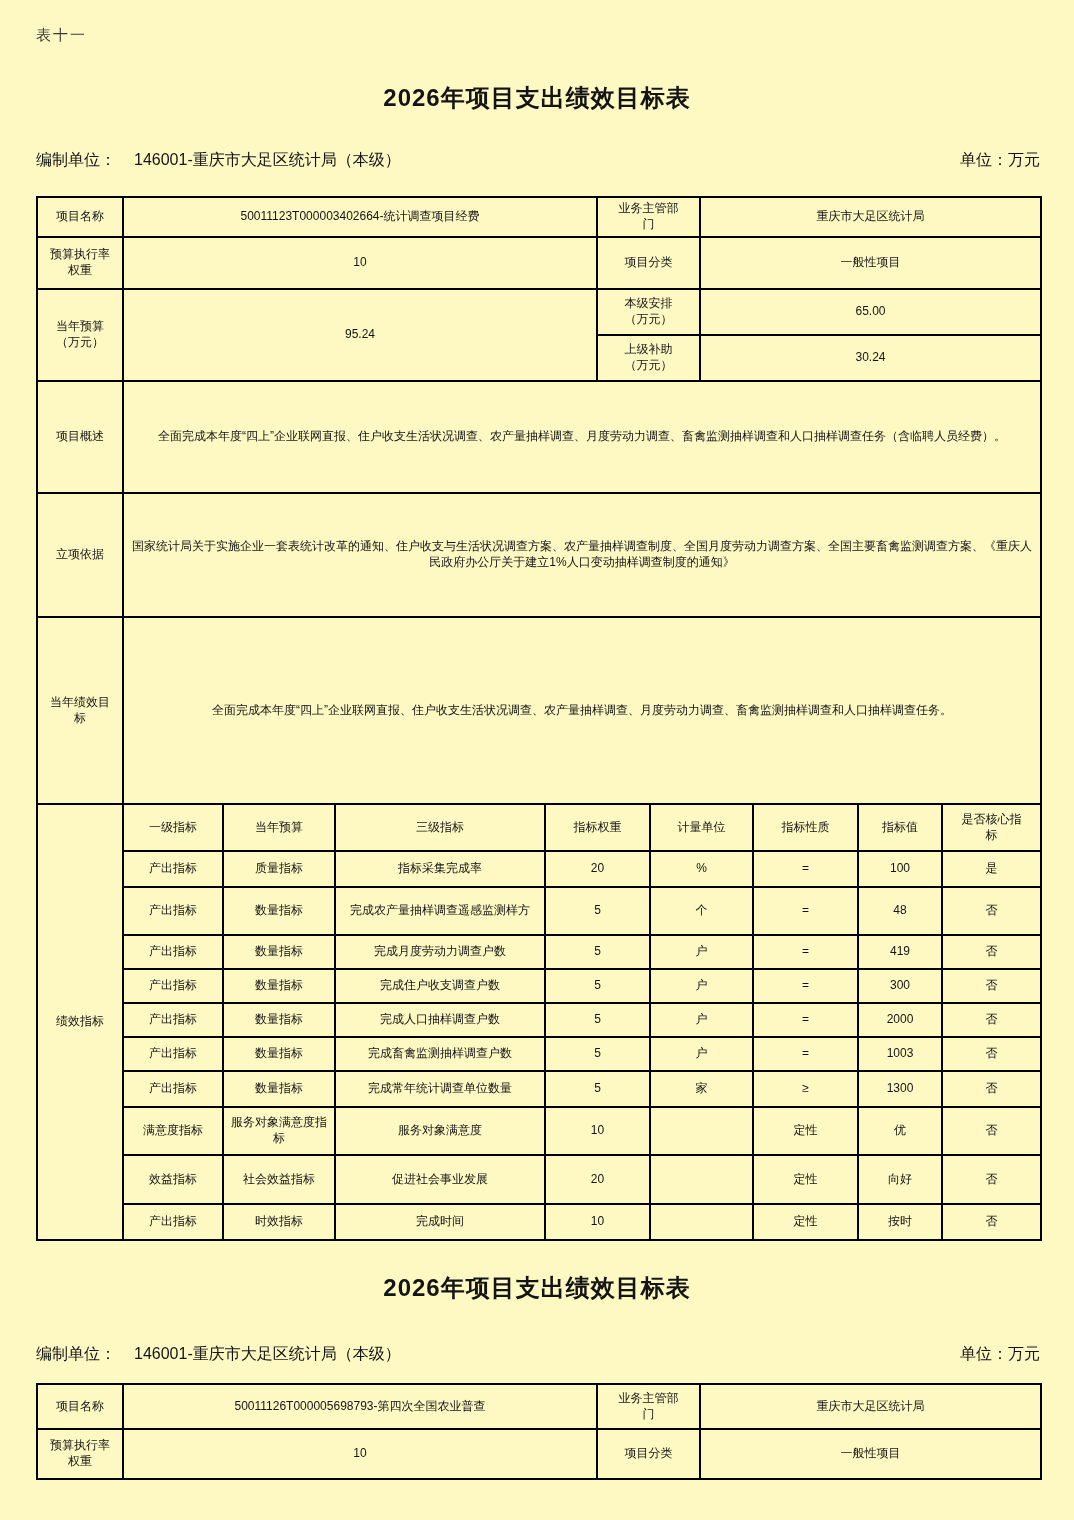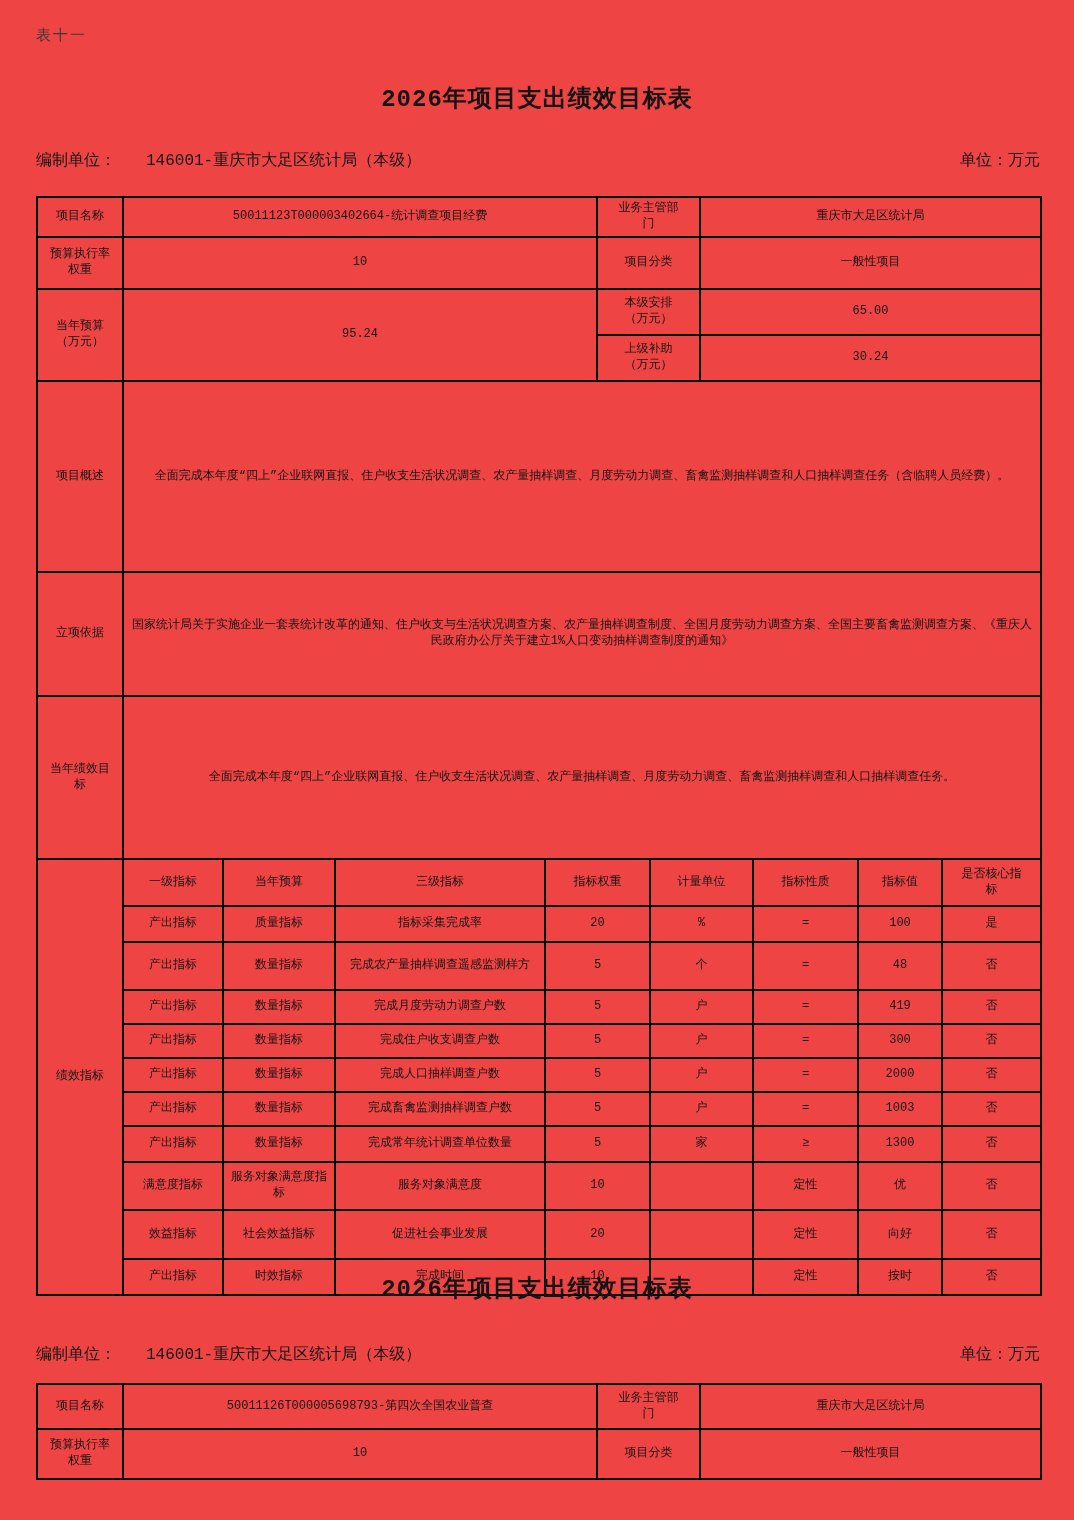--- a/index.html
+++ b/index.html
@@ -1,41 +1,41 @@
 <!DOCTYPE html>
 <html><head>
 <meta charset="utf-8">
 <style>
   html,body{margin:0;padding:0;background:#888;}
   .page{
     position:relative;
     width:1074px;height:1520px;
-    background:#ef4444;
-    font-family:Liberation Mono, monospace;
+    background:#fef9c3;
+    font-family:Liberation Sans, sans-serif;
     color:#141414;
     overflow:hidden;
   }
   .corner-tag{
     position:absolute;top:26px;left:36px;
     font-size:15px;color:#3a3a3a;letter-spacing:2px;
   }
   .doc-title{
     position:absolute;left:0;width:1074px;text-align:center;
     font-size:24px;font-weight:bold;letter-spacing:1px;
   }
   #title1{top:82px;}
   #title2{top:1272px;}
   .meta-line{
     position:absolute;left:36px;width:1004px;
     display:flex;justify-content:space-between;align-items:baseline;
     font-size:16px;
   }
   #meta1{top:150px;}
   #meta2{top:1344px;}
-  .meta-left .mv{margin-left:30px;}
+  .meta-left .mv{margin-left:18px;}
   table.sheet{
     position:absolute;left:36px;width:1004px;
     border-collapse:collapse;table-layout:fixed;
     font-size:12px;line-height:1.3;
   }
   #table1{top:196px;}
   #table2{top:1383px;}
   table.sheet td{
     border:2px solid #000;
     padding:2px 4px;
@@ -99,29 +99,29 @@
       <td rowspan="2" colspan="4" class="ctr">95.24</td>
       <td colspan="2" class="lbl">本级安排
 （万元）</td>
       <td colspan="4" class="ctr">65.00</td>
     </tr>
     <tr style="height:46px">
       <td colspan="2" class="lbl">上级补助
 （万元）</td>
       <td colspan="4" class="ctr">30.24</td>
     </tr>
-    <tr style="height:191px">
+    <tr style="height:112px">
       <td class="lbl">项目概述</td>
       <td colspan="10" class="lt">全面完成本年度“四上”企业联网直报、住户收支生活状况调查、农产量抽样调查、月度劳动力调查、畜禽监测抽样调查和人口抽样调查任务（含临聘人员经费）。</td>
     </tr>
     <tr style="height:124px">
       <td class="lbl">立项依据</td>
       <td colspan="10" class="lt">国家统计局关于实施企业一套表统计改革的通知、住户收支与生活状况调查方案、农产量抽样调查制度、全国月度劳动力调查方案、全国主要畜禽监测调查方案、《重庆人民政府办公厅关于建立1%人口变动抽样调查制度的通知》</td>
     </tr>
-    <tr style="height:163px">
+    <tr style="height:187px">
       <td class="lbl">当年绩效目
 标</td>
       <td colspan="10" class="lt">全面完成本年度“四上”企业联网直报、住户收支生活状况调查、农产量抽样调查、月度劳动力调查、畜禽监测抽样调查和人口抽样调查任务。</td>
     </tr>
     <tr style="height:47px">
       <td rowspan="11" class="lbl">绩效指标</td>
       <td class="hd">一级指标</td>
       <td class="hd">当年预算</td>
       <td class="hd">三级指标</td>
       <td colspan="2" class="hd">指标权重</td>

